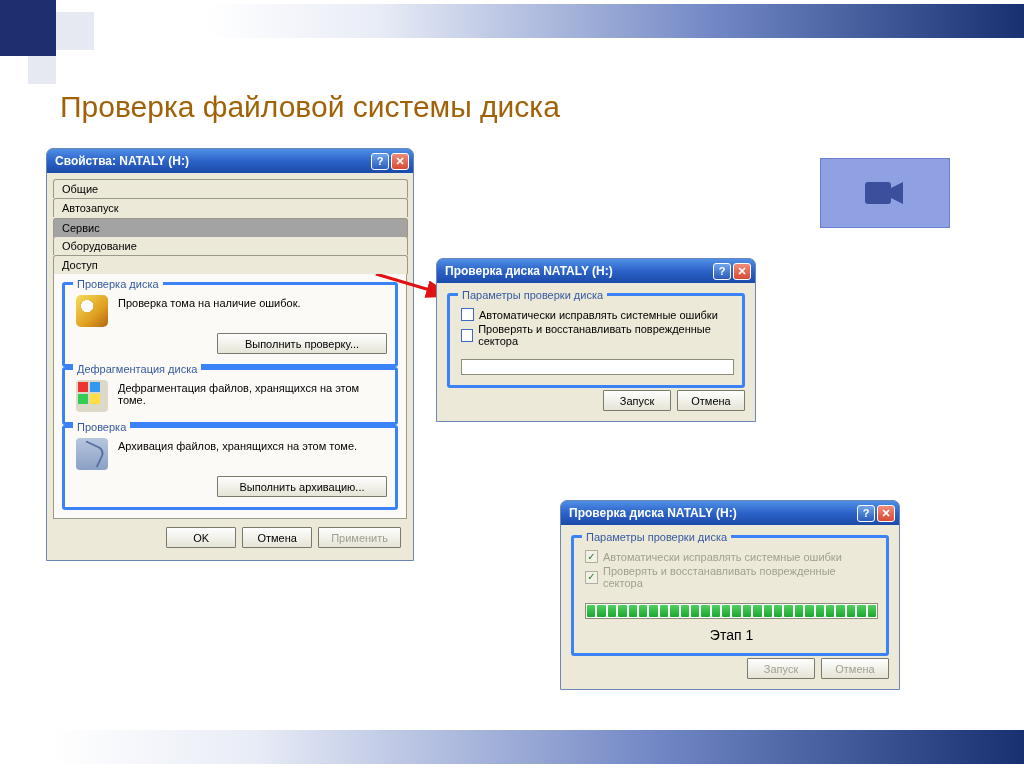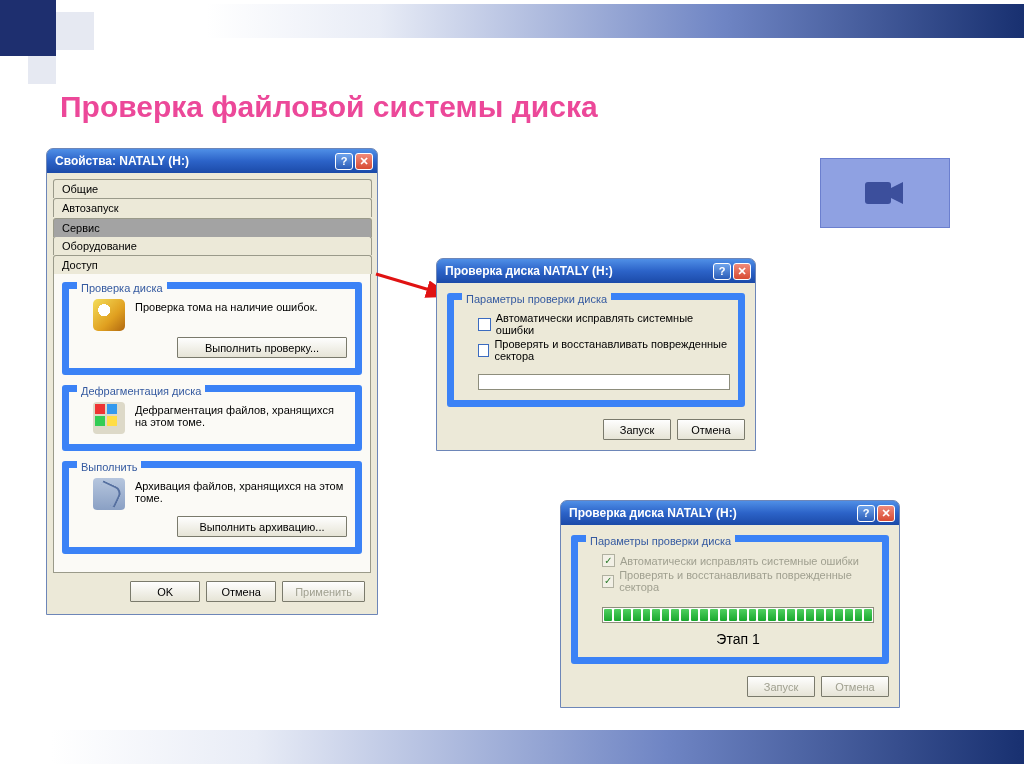--- a/index.html
+++ b/index.html
@@ -22,21 +22,21 @@
   
   .grad-bar {
     position:absolute; right:0; height:34px;
     background: linear-gradient(to left, #183070, #6f85c4 35%, #e8ecf6 75%, #ffffff 95%);
   }
   .grad-top { top:4px; width:860px; }
   .grad-bottom { bottom:4px; width:1024px; }
 
   .page-title {
     position:absolute; top:90px; left:60px;
-    font-size:30px; font-weight:bold; color:#ec4899;
+    font-size:30px; font-weight:normal; color:#a16207;
   }
 
   
   .xp-window {
     position:absolute;
     background:#ece9d8;
     border:1px solid #6d86b8;
     border-radius:7px 7px 0 0;
     box-shadow:0 0 0 1px #2451a8 inset;
     overflow:hidden;
@@ -64,22 +64,22 @@
   .tab {
     padding:3px 8px; font-size:11px; border:1px solid #9a9a8a;
     border-bottom:none; background:#ece9d8; border-radius:3px 3px 0 0;
     margin-right:-1px; color:#000;
   }
   .tab.active { background:#a3a3a3; position:relative; top:1px; }
   .tabpage { border:1px solid #9a9a8a; background:#fbfaf6; padding:8px; }
 
   
   .groupbox {
-    border:7px solid #3b82f6; border-radius:3px;
-    padding:10px 8px 10px 24px; margin-bottom:10px; position:relative;
+    border:3px solid #3b82f6; border-radius:3px;
+    padding:10px 8px 10px 11px; margin-bottom:0; position:relative;
   }
   .groupbox > .legend {
     position:absolute; top:-7px; left:8px; background:#fbfaf6;
     padding:0 4px; color:#355aa0; font-size:11px;
   }
   .gb-row { display:flex; align-items:flex-start; gap:10px; }
   .gb-icon { width:32px; height:32px; flex-shrink:0; }
   .gb-text { flex:1; font-size:11px; padding-top:2px; }
   .gb-btnrow { display:flex; justify-content:flex-end; margin-top:6px; }
 
@@ -167,21 +167,21 @@
 
 <div class="page-title">Проверка файловой системы диска</div>
 
 <div class="camera-tile" style="top:158px; left:820px;">
   <svg width="44" height="30" viewBox="0 0 44 30">
     <rect x="2" y="4" width="26" height="22" rx="3" fill="#3c4f9c"></rect>
     <path d="M28 10 L40 4 L40 26 L28 20 Z" fill="#3c4f9c"></path>
   </svg>
 </div>
 
-<div class="xp-window" style="top:148px; left:46px; width:332px;">
+<div class="xp-window" style="top:148px; left:46px; width:368px;">
   <div class="xp-titlebar">
     <span class="title-text">Свойства: NATALY (H:)</span>
     <div class="xp-title-btn xp-help">?</div>
     <div class="xp-title-btn xp-close">✕</div>
   </div>
   <div class="xp-body">
     <div class="tabstrip">
       <div class="tab">Общие</div>
       <div class="tab">Автозапуск</div>
       <div class="tab active">Сервис</div>
@@ -203,21 +203,21 @@
 
       <div class="groupbox">
         <span class="legend">Дефрагментация диска</span>
         <div class="gb-row">
           <div class="gb-icon icon-defrag"></div>
           <div class="gb-text">Дефрагментация файлов, хранящихся на этом томе.</div>
         </div>
       </div>
 
       <div class="groupbox">
-        <span class="legend">Выполнить</span>
+        <span class="legend">Проверка</span>
         <div class="gb-row">
           <div class="gb-icon icon-backup"></div>
           <div class="gb-text">Архивация файлов, хранящихся на этом томе.</div>
         </div>
         <div class="gb-btnrow">
           <button class="xp-btn" style="min-width:170px;">Выполнить архивацию...</button>
         </div>
       </div>
 
     </div>

